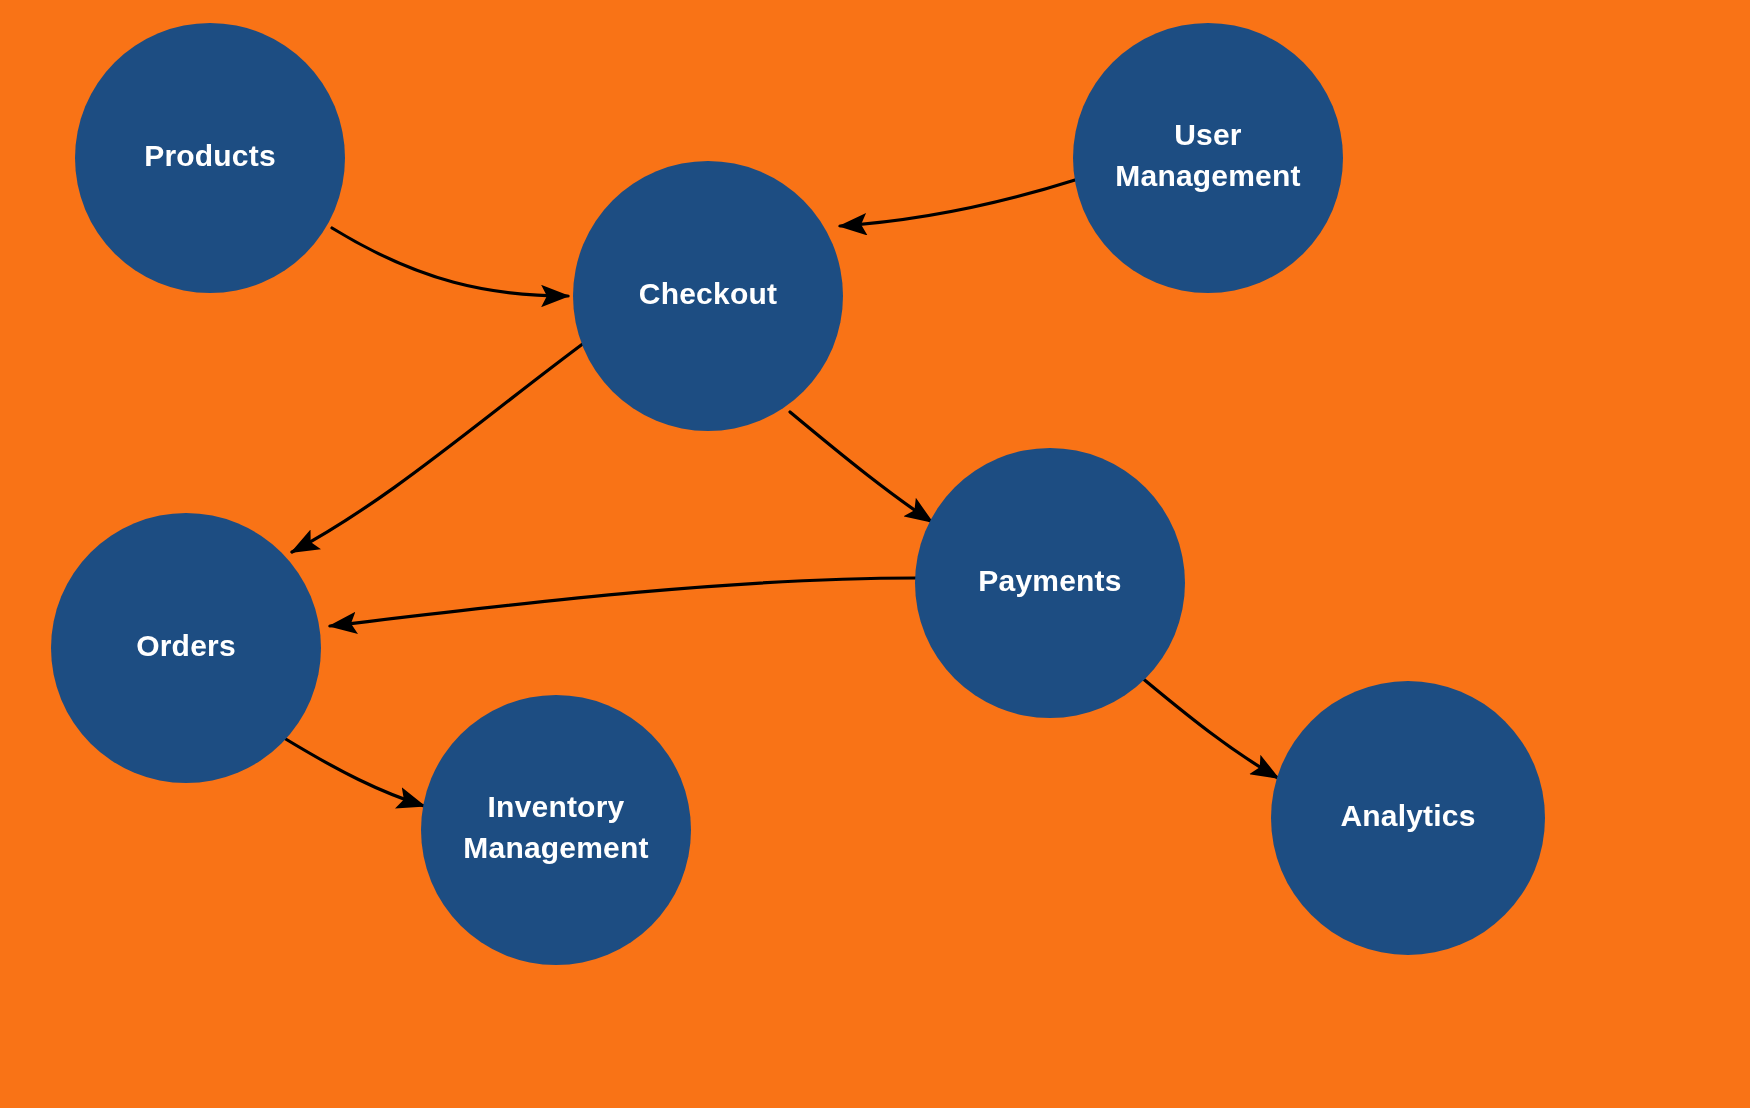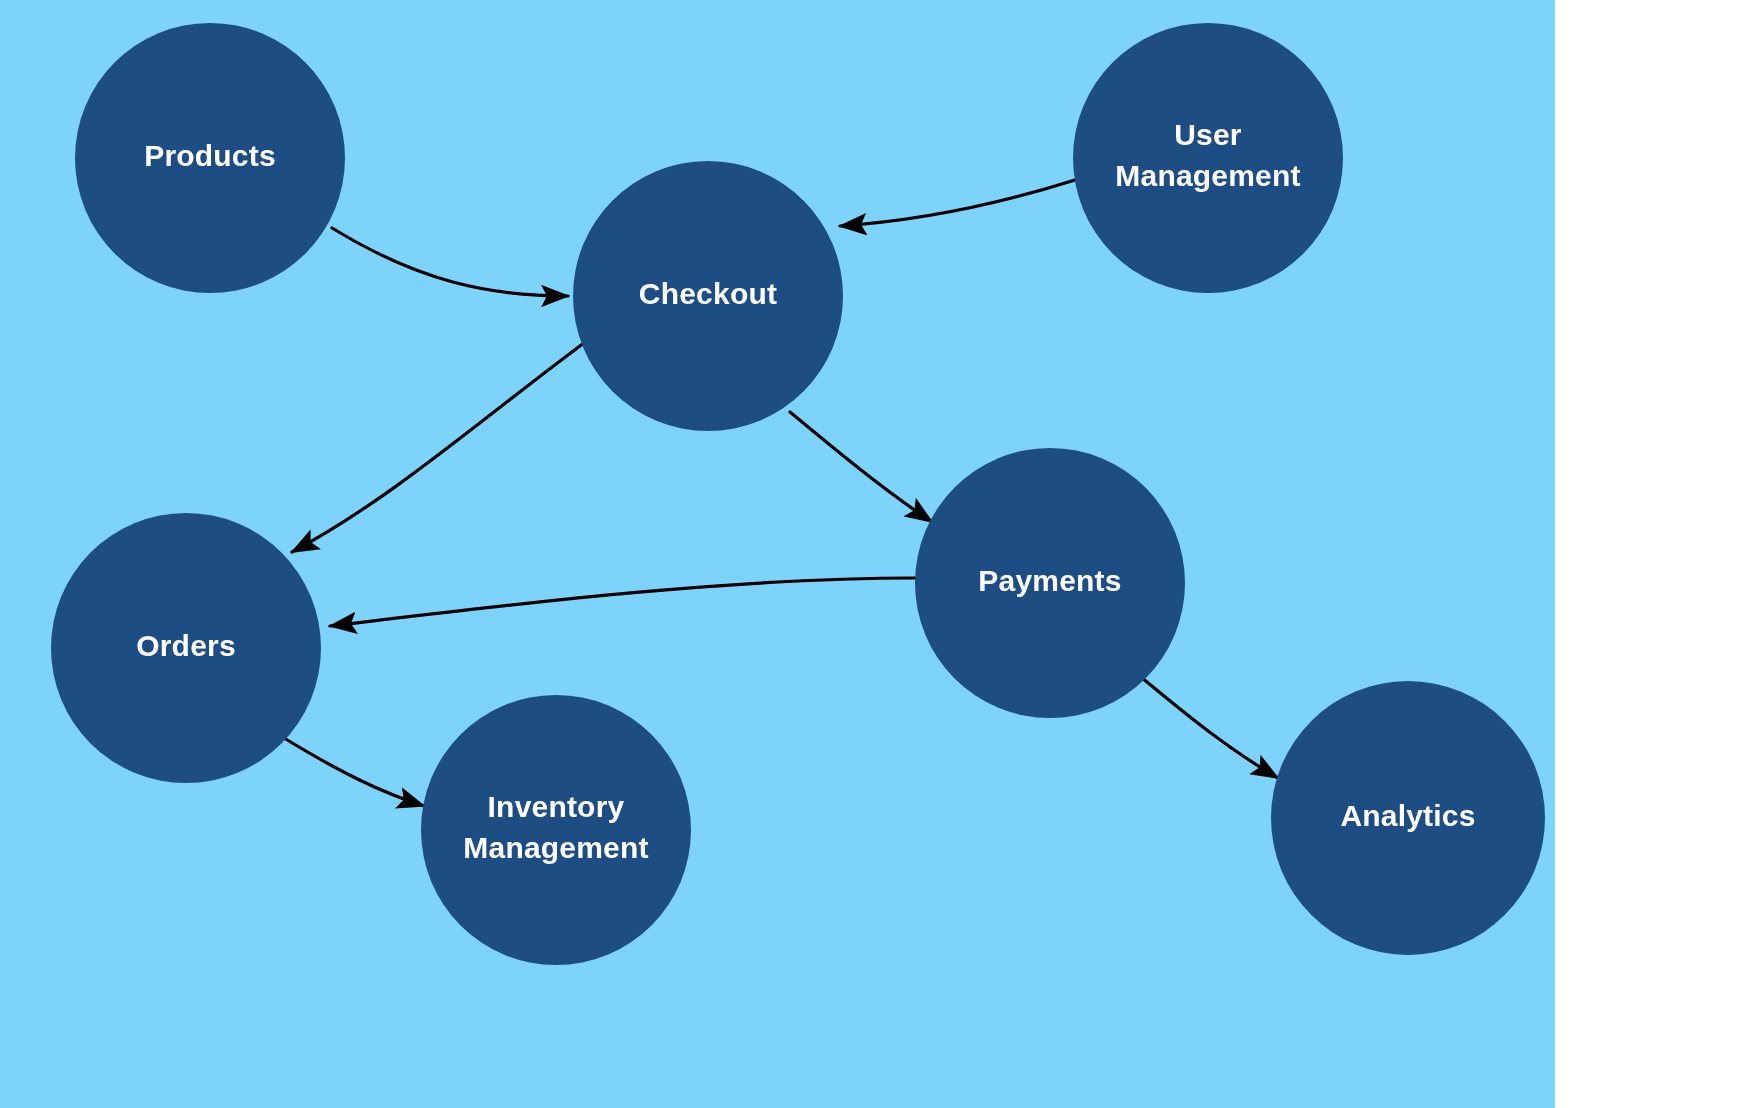--- a/index.html
+++ b/index.html
@@ -9,23 +9,23 @@
     background: #ffffff;
   }
   body {
     font-family: "Liberation Sans", sans-serif;
     width: 1750px;
     height: 1108px;
     overflow: hidden;
   }
   #graph-canvas {
     position: relative;
-    width: 1555px;
+    width: 1750px;
     height: 1108px;
-    background: #7dd3fc;
+    background: #f97316;
   }
   #graph-svg {
     position: absolute;
     top: 0;
     left: 0;
     width: 1750px;
     height: 1108px;
     display: block;
   }
   .node-circle {

